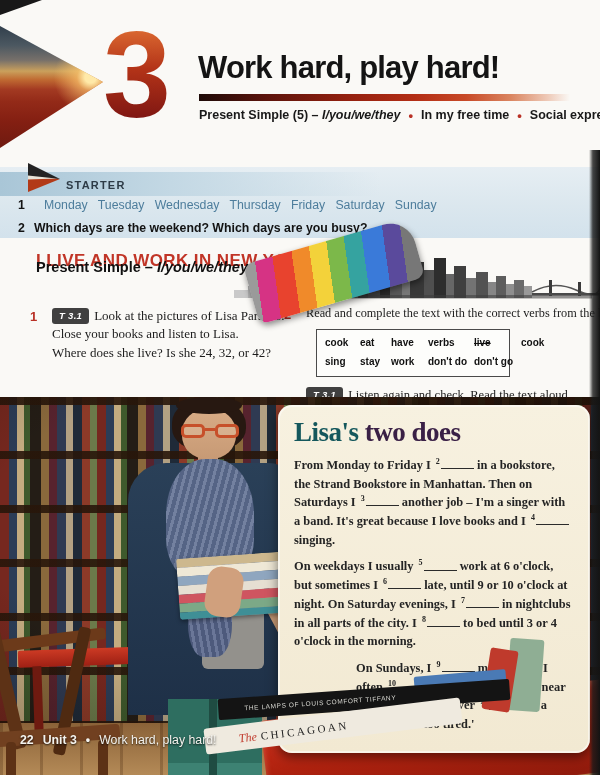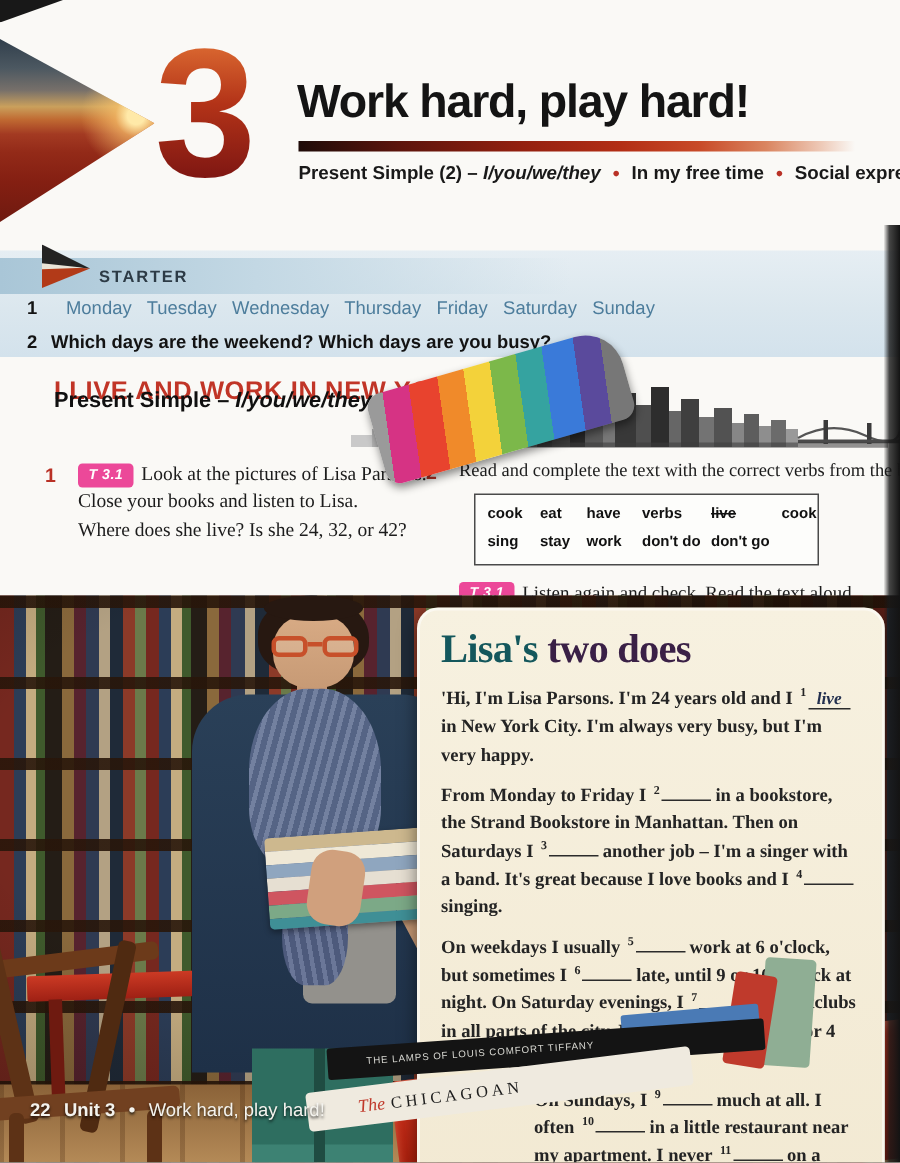--- a/index.html
+++ b/index.html
@@ -54,25 +54,25 @@
   .skyline { position:absolute; left:232px; top:246px; }
 
   
   .serif { font-family:"Liberation Serif", serif; }
   .exercise { position:absolute; color:#1c1c1c; }
   .ex1 { left:30px; top:307px; width:265px; font-size:13px; line-height:1.42; }
   .ex2 { left:284px; top:305px; width:308px; font-size:12.4px; line-height:1.4; }
   .ex-body { padding-left:22px; }
   .ex-num { position:absolute; left:0; top:1px; font-weight:bold; color:#b93126; font-size:13px;
     font-family:"Liberation Sans", sans-serif; }
-  .audio-badge { display:inline-block; background:#ec4899; color:#fff; font-family:"Liberation Sans",sans-serif;
+  .audio-badge { display:inline-block; background:#404040; color:#fff; font-family:"Liberation Sans",sans-serif;
     font-size:9.5px; font-weight:bold; font-style:italic; padding:1px 7px 2px; border-radius:3px;
     margin-right:5px; vertical-align:1px; letter-spacing:0.3px; }
   .ex2 .instr { white-space:nowrap; font-size:12.3px; }
-  .verb-box { margin:7px 0 0 10px; width:230px; border:1px solid #4a4a4a; background:#fdfdfb;
+  .verb-box { margin:7px 0 0 10px; width:194px; border:1px solid #4a4a4a; background:#fdfdfb;
     padding:6px 8px 7px; display:grid; grid-template-columns:35px 31px 37px 46px 47px auto;
     row-gap:5px; font-family:"Liberation Sans",sans-serif; font-size:10px; font-weight:bold; color:#111; }
   .verb-box .struck { text-decoration:line-through; }
   .listen-line { margin-top:10px; font-size:12.6px; }
 
   
   .photo { position:absolute; left:0; top:397px; width:600px; height:378px; overflow:hidden; background:#33241a; }
   .shelves { position:absolute; inset:0;
     background:
       repeating-linear-gradient(0deg, rgba(0,0,0,0) 0 46px, rgba(40,22,10,.9) 46px 54px),
@@ -189,21 +189,21 @@
 <body>
 
 <div class="page">
 
   <div class="corner-wedge"></div>
   <div class="poppy-photo"></div>
   <div class="unit-number">3</div>
   <div class="unit-title">Work hard, play hard!</div>
   <div class="title-bar"></div>
   <div class="subtitle">
-    <span><span>Present Simple (2) – </span><i>I/you/we/they</i></span>
+    <span><span>Present Simple (5) – </span><i>I/you/we/they</i></span>
     <span class="bullet">•</span>
     <span>In my free time</span>
     <span class="bullet">•</span>
     <span>Social expressions (1)</span>
   </div>
 
   <div class="starter-band">
     <svg class="starter-arrow" viewBox="0 0 36 32">
       <polygon points="2,0 34,16 2,14" fill="#232323"></polygon>
       <polygon points="2,14 34,16 2,29" fill="#b23a18"></polygon>
@@ -354,21 +354,20 @@
       <span>•</span>
       <span class="ft-title">Work hard, play hard!</span>
     </div>
   </div>
 
   <div class="lisa-panel">
     <div class="lisa-title">
       <span class="t1">Lisa's</span><span class="t2"> two does</span>
     </div>
     <div>
-        <p>'Hi, I'm Lisa Parsons. I'm 24 years old and I <sup>1</sup><span class="answer">live</span> in New York City. I'm always very busy, but I'm very happy.</p>
         <p>From Monday to Friday I <sup>2</sup><span class="blank"></span> in a bookstore, the Strand Bookstore in Manhattan. Then on Saturdays I <sup>3</sup><span class="blank"></span> another job – I'm a singer with a band. It's great because I love books and I <sup>4</sup><span class="blank"></span> singing.</p>
         <p>On weekdays I usually <sup>5</sup><span class="blank"></span> work at 6 o'clock, but sometimes I <sup>6</sup><span class="blank"></span> late, until 9 or 10 o'clock at night. On Saturday evenings, I <sup>7</sup><span class="blank"></span> in nightclubs in all parts of the city. I <sup>8</sup><span class="blank"></span> to bed until 3 or 4 o'clock in the morning.</p>
         <p><span class="p4spacer"></span>On Sundays, I <sup>9</sup><span class="blank"></span> much at all. I often <sup>10</sup><span class="blank"></span> in a little restaurant near my apartment. I never <sup>11</sup><span class="blank"></span> on a Sunday. I'm too tired.'</p>
       </div>
   </div>
 
   <div class="rainbow-book"></div>
   <div class="edge-strip"></div>
 
 </div>

